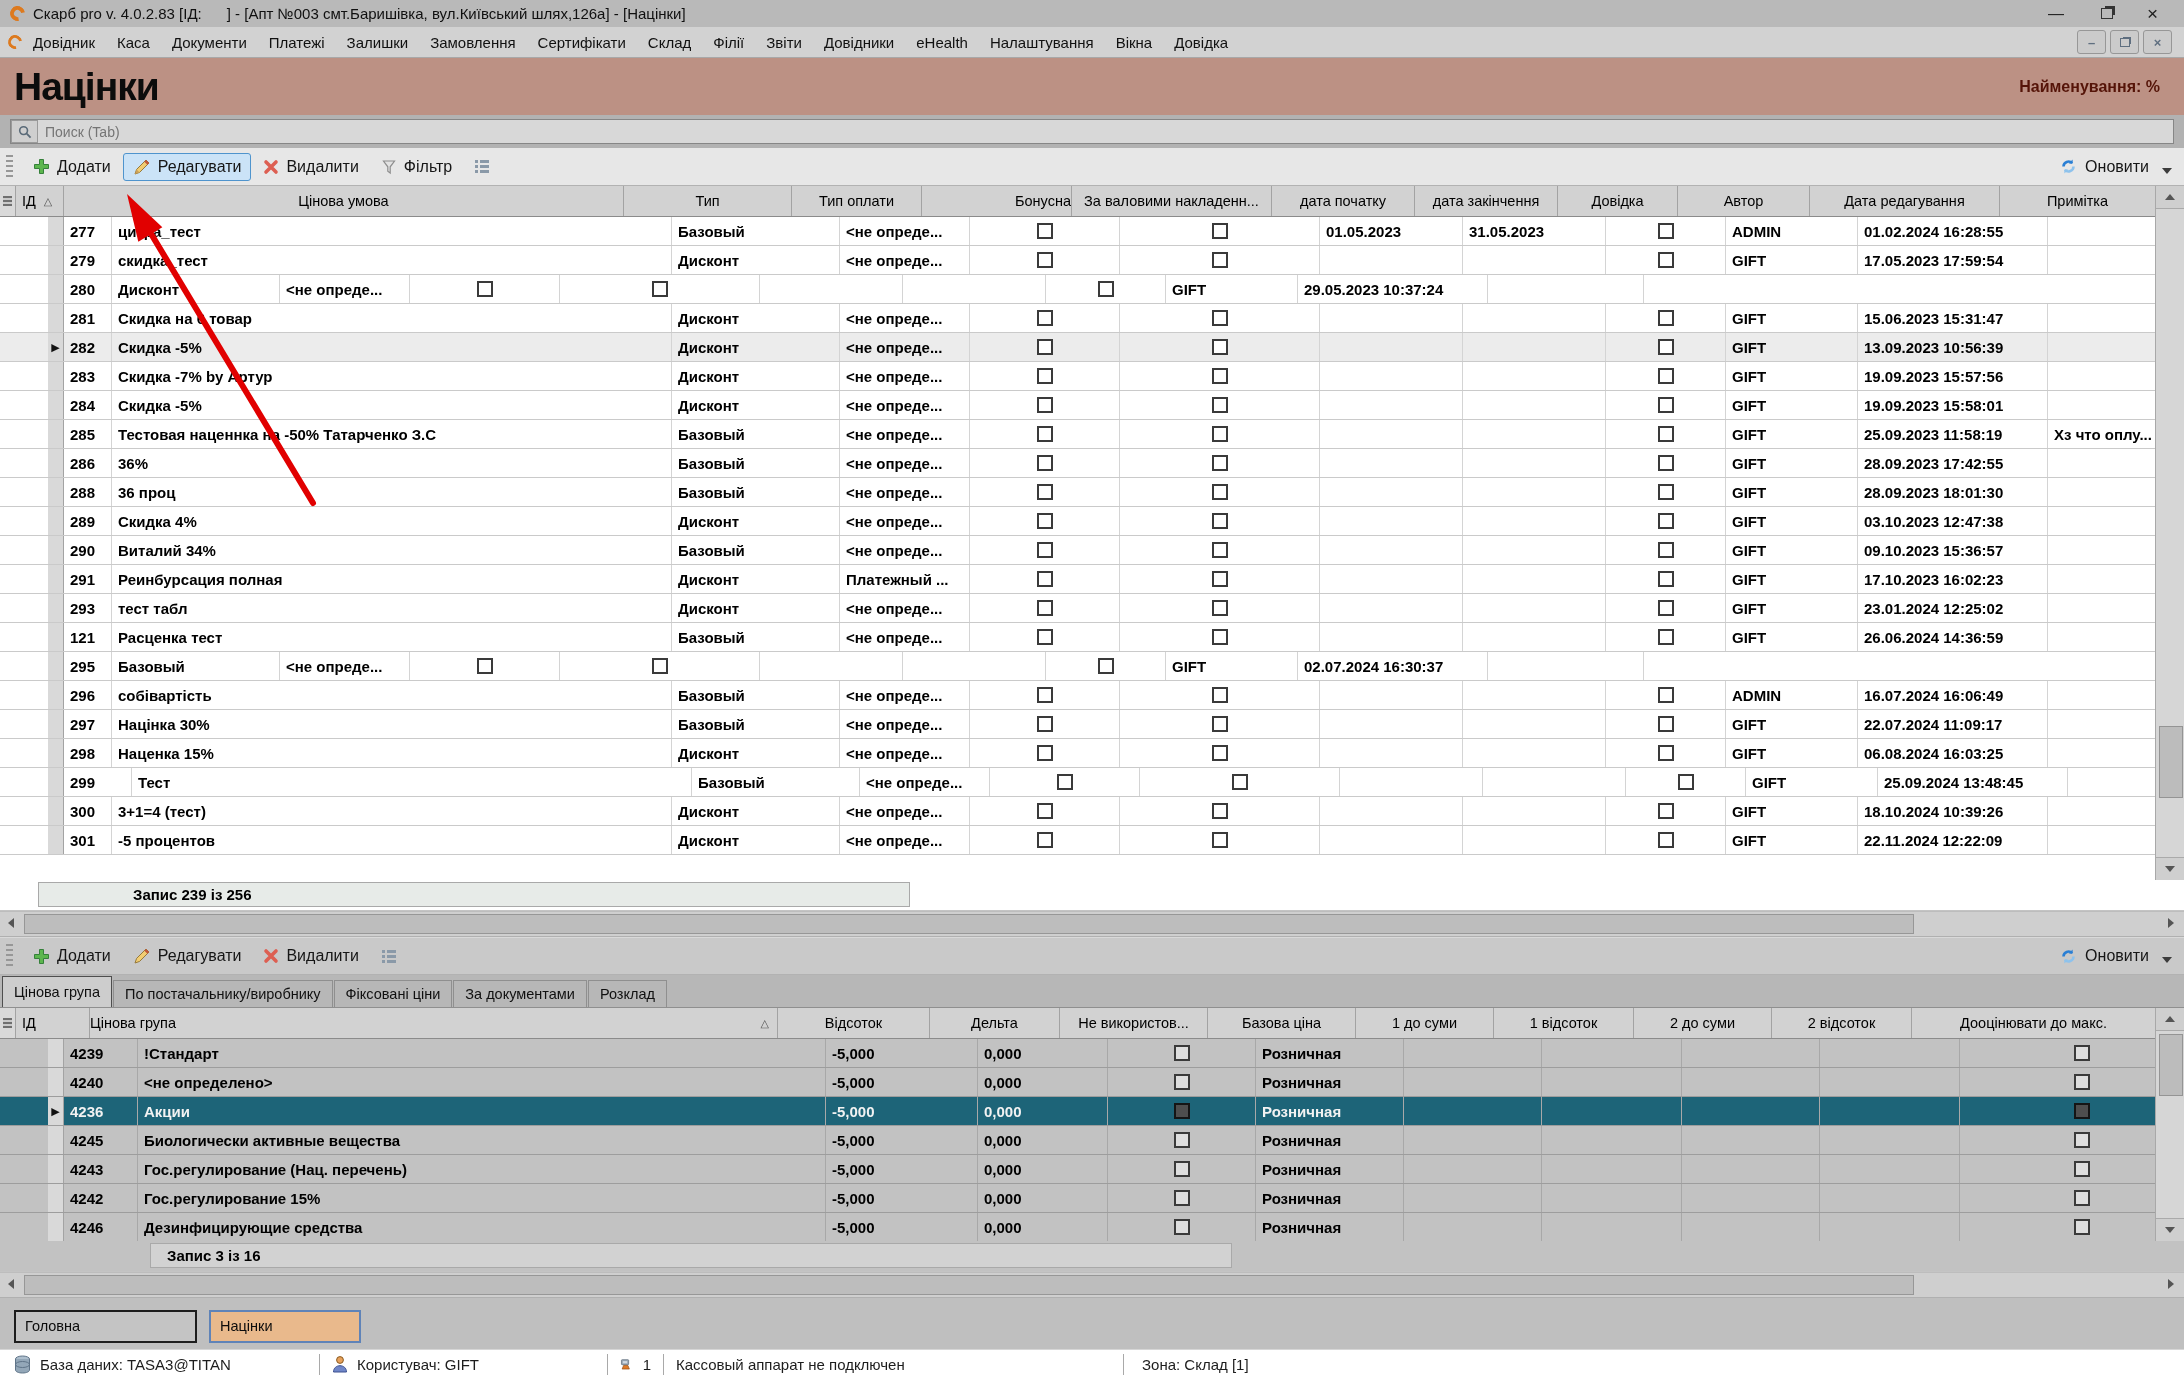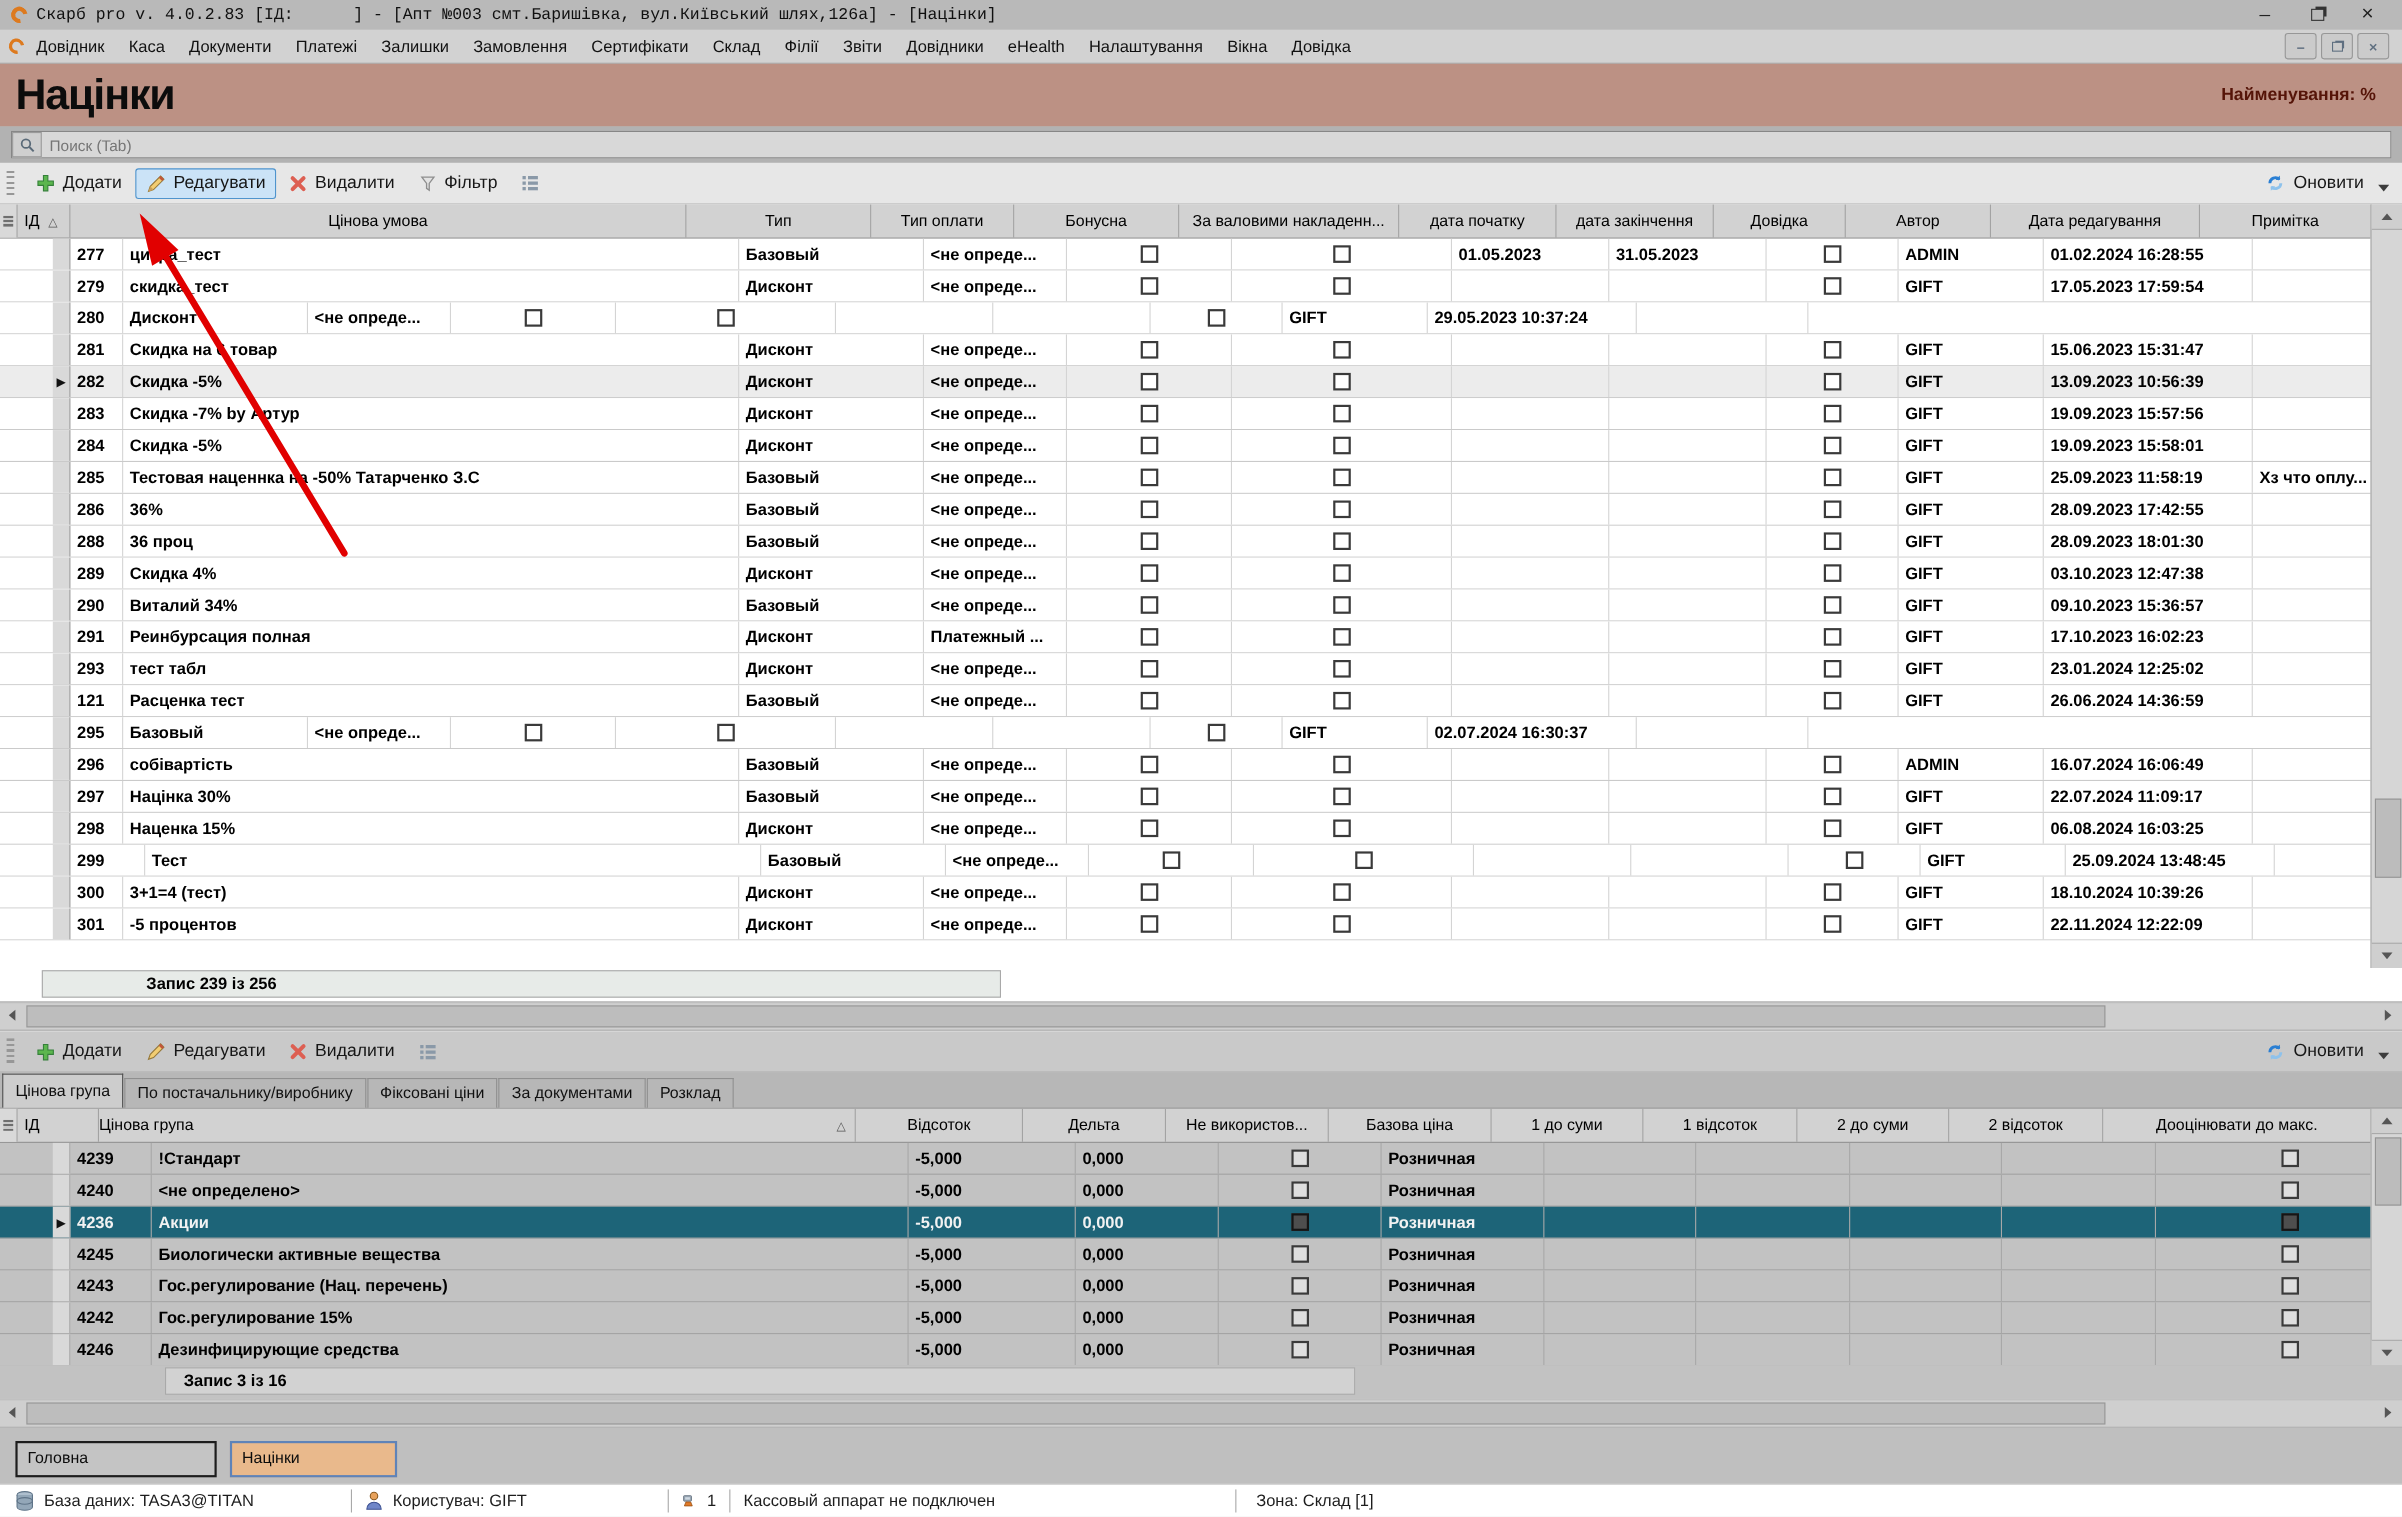--- a/index.html
+++ b/index.html
@@ -1,20 +1,20 @@
 <!DOCTYPE html>
 <html><head>
 <meta charset="utf-8">
 <style>
   html,body{margin:0;padding:0;background:#7e7e7e;}
   .screen{position:relative;width:2184px;height:1379px;background:#bfbfbf;
     font-family:"Liberation Sans",sans-serif;overflow:hidden;display:flex;flex-direction:column;}
 
   
-  .titlebar{height:27px;flex:0 0 auto;background:#b9b9b9;display:flex;align-items:center;padding:0 10px;gap:8px;font-family:Liberation Mono, monospace;}
+  .titlebar{height:27px;flex:0 0 auto;background:#b9b9b9;display:flex;align-items:center;padding:0 10px;gap:8px;}
   .app-icon{width:15px;height:15px;border-radius:50%;border:4px solid #dd7a1f;border-right-color:transparent;
     box-sizing:border-box;transform:rotate(35deg);flex:0 0 auto;}
   .title-text{font-size:15px;color:#101010;white-space:pre;}
   .win-controls{margin-left:auto;display:flex;gap:34px;padding-right:16px;align-items:center;}
   .win-glyph{font-size:16px;color:#222;line-height:1;}
   .restore-glyph{width:10px;height:9px;border:1.5px solid #333;box-shadow:3px -3px 0 -1px #333;display:inline-block;margin-left:3px;}
 
   
   .menubar{height:30px;flex:0 0 auto;background:#d2d2d2;display:flex;align-items:center;padding:0 8px;border-bottom:1px solid #a8a8a8;}
   .menu-item{padding:0 11px;font-size:15px;color:#111;white-space:nowrap;}
@@ -243,21 +243,21 @@
         </div>
         <div class="hcell" style="width: 560px;">
           <span>Цінова умова</span>
         </div>
         <div class="hcell" style="width: 168px;">
           <span>Тип</span>
         </div>
         <div class="hcell" style="width: 130px;">
           <span>Тип оплати</span>
         </div>
-        <div class="hcell" style="width: 150px;">
+        <div class="hcell" style="width: 150px; justify-content: flex-end;">
           <span>Бонусна</span>
         </div>
         <div class="hcell" style="width: 200px;">
           <span>За валовими накладенн...</span>
         </div>
         <div class="hcell" style="width: 143px;">
           <span>дата початку</span>
         </div>
         <div class="hcell" style="width: 143px;">
           <span>дата закінчення</span>

